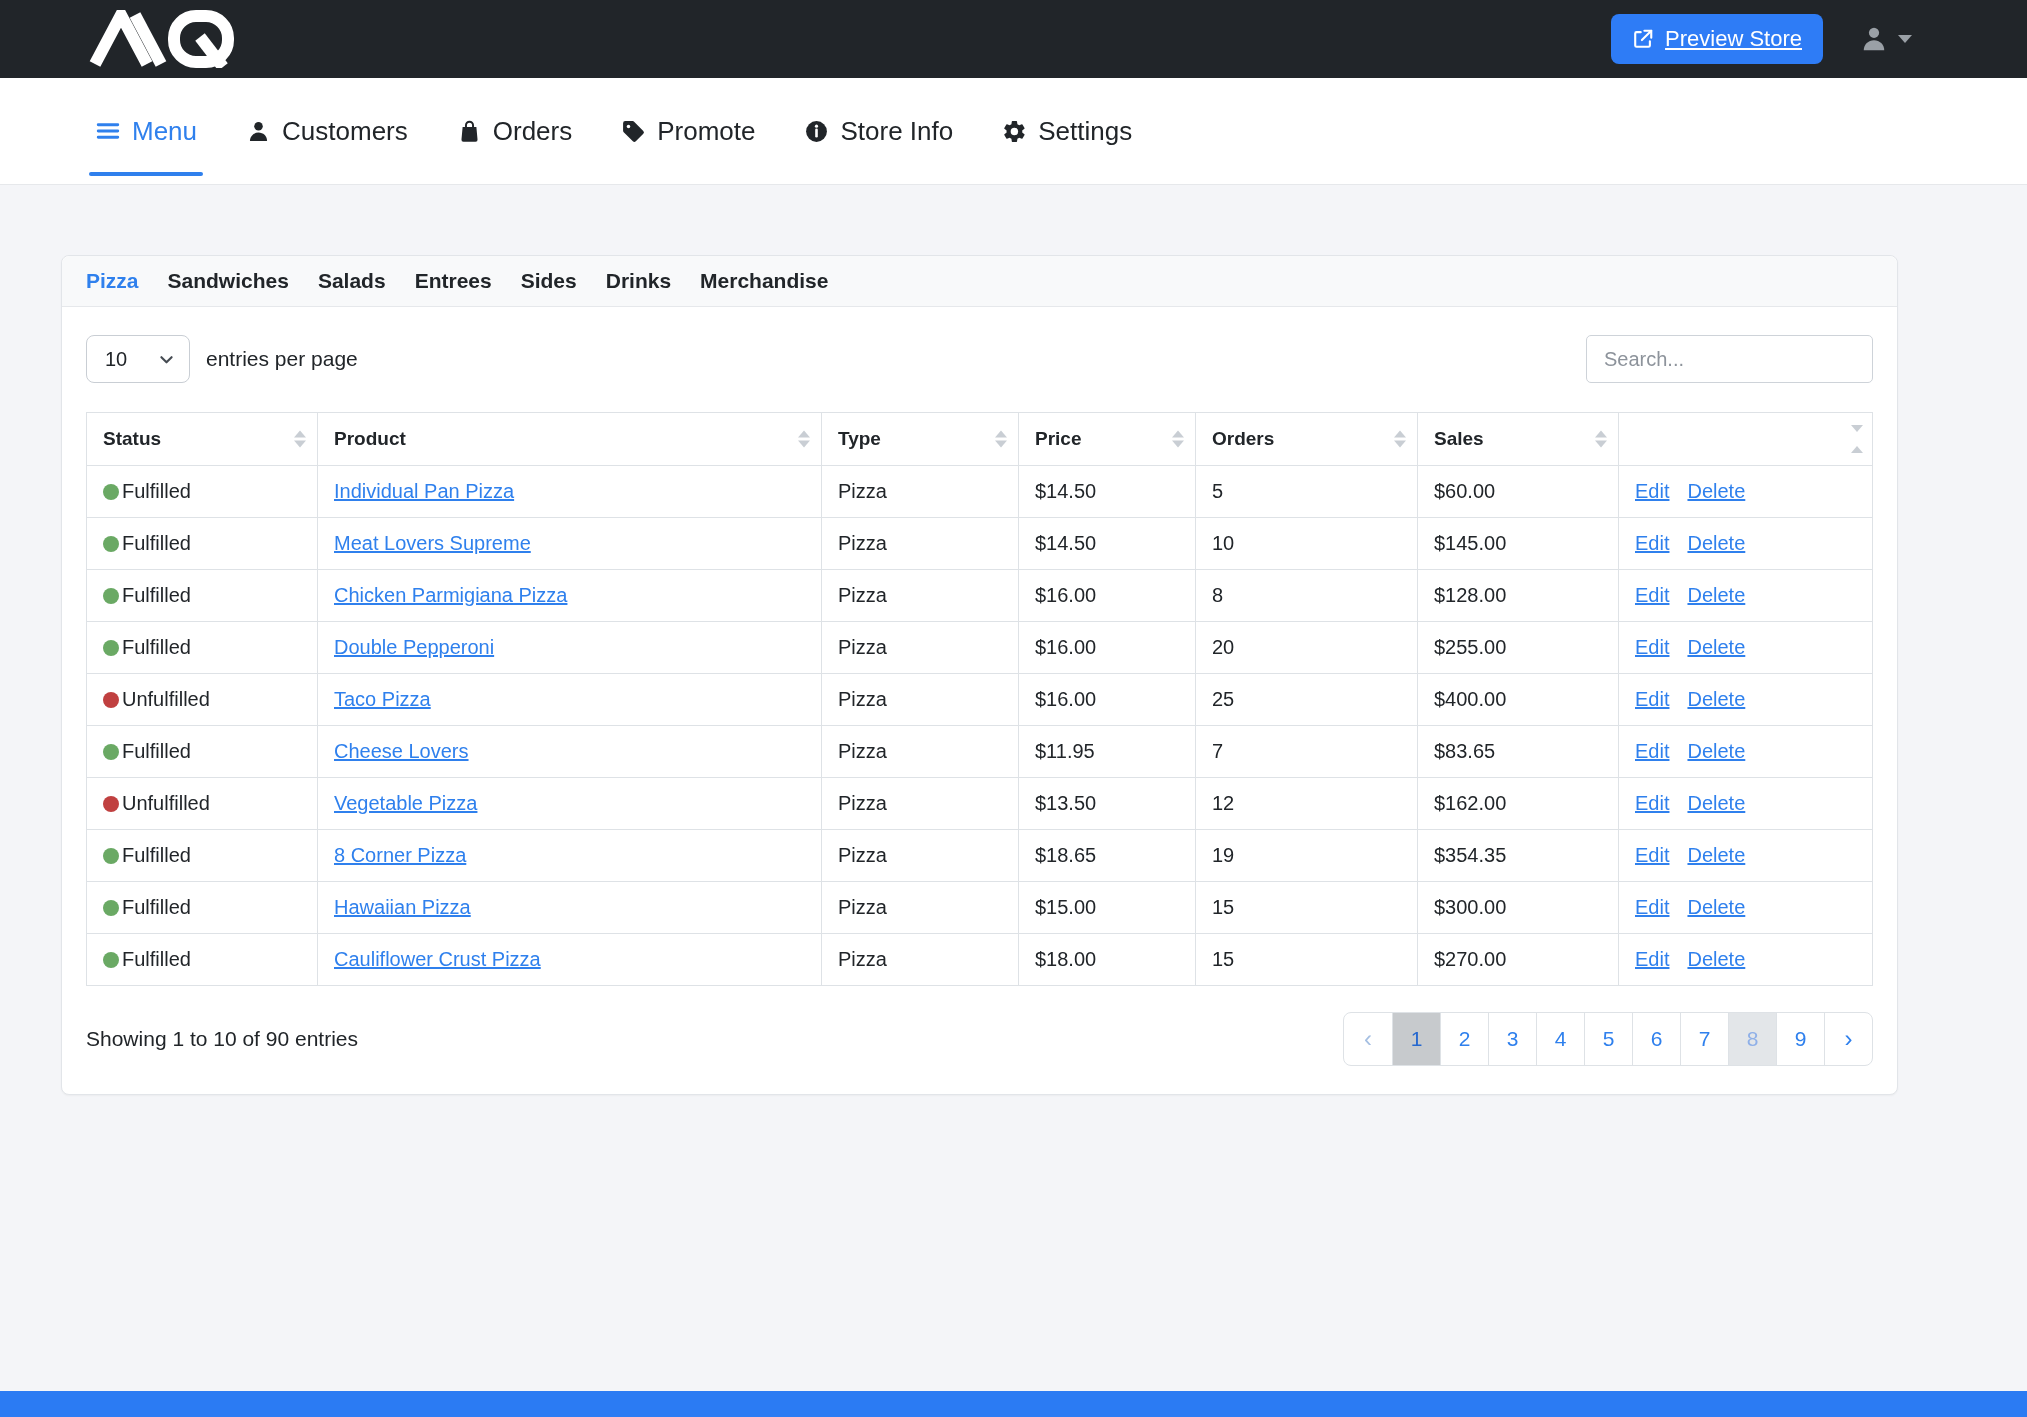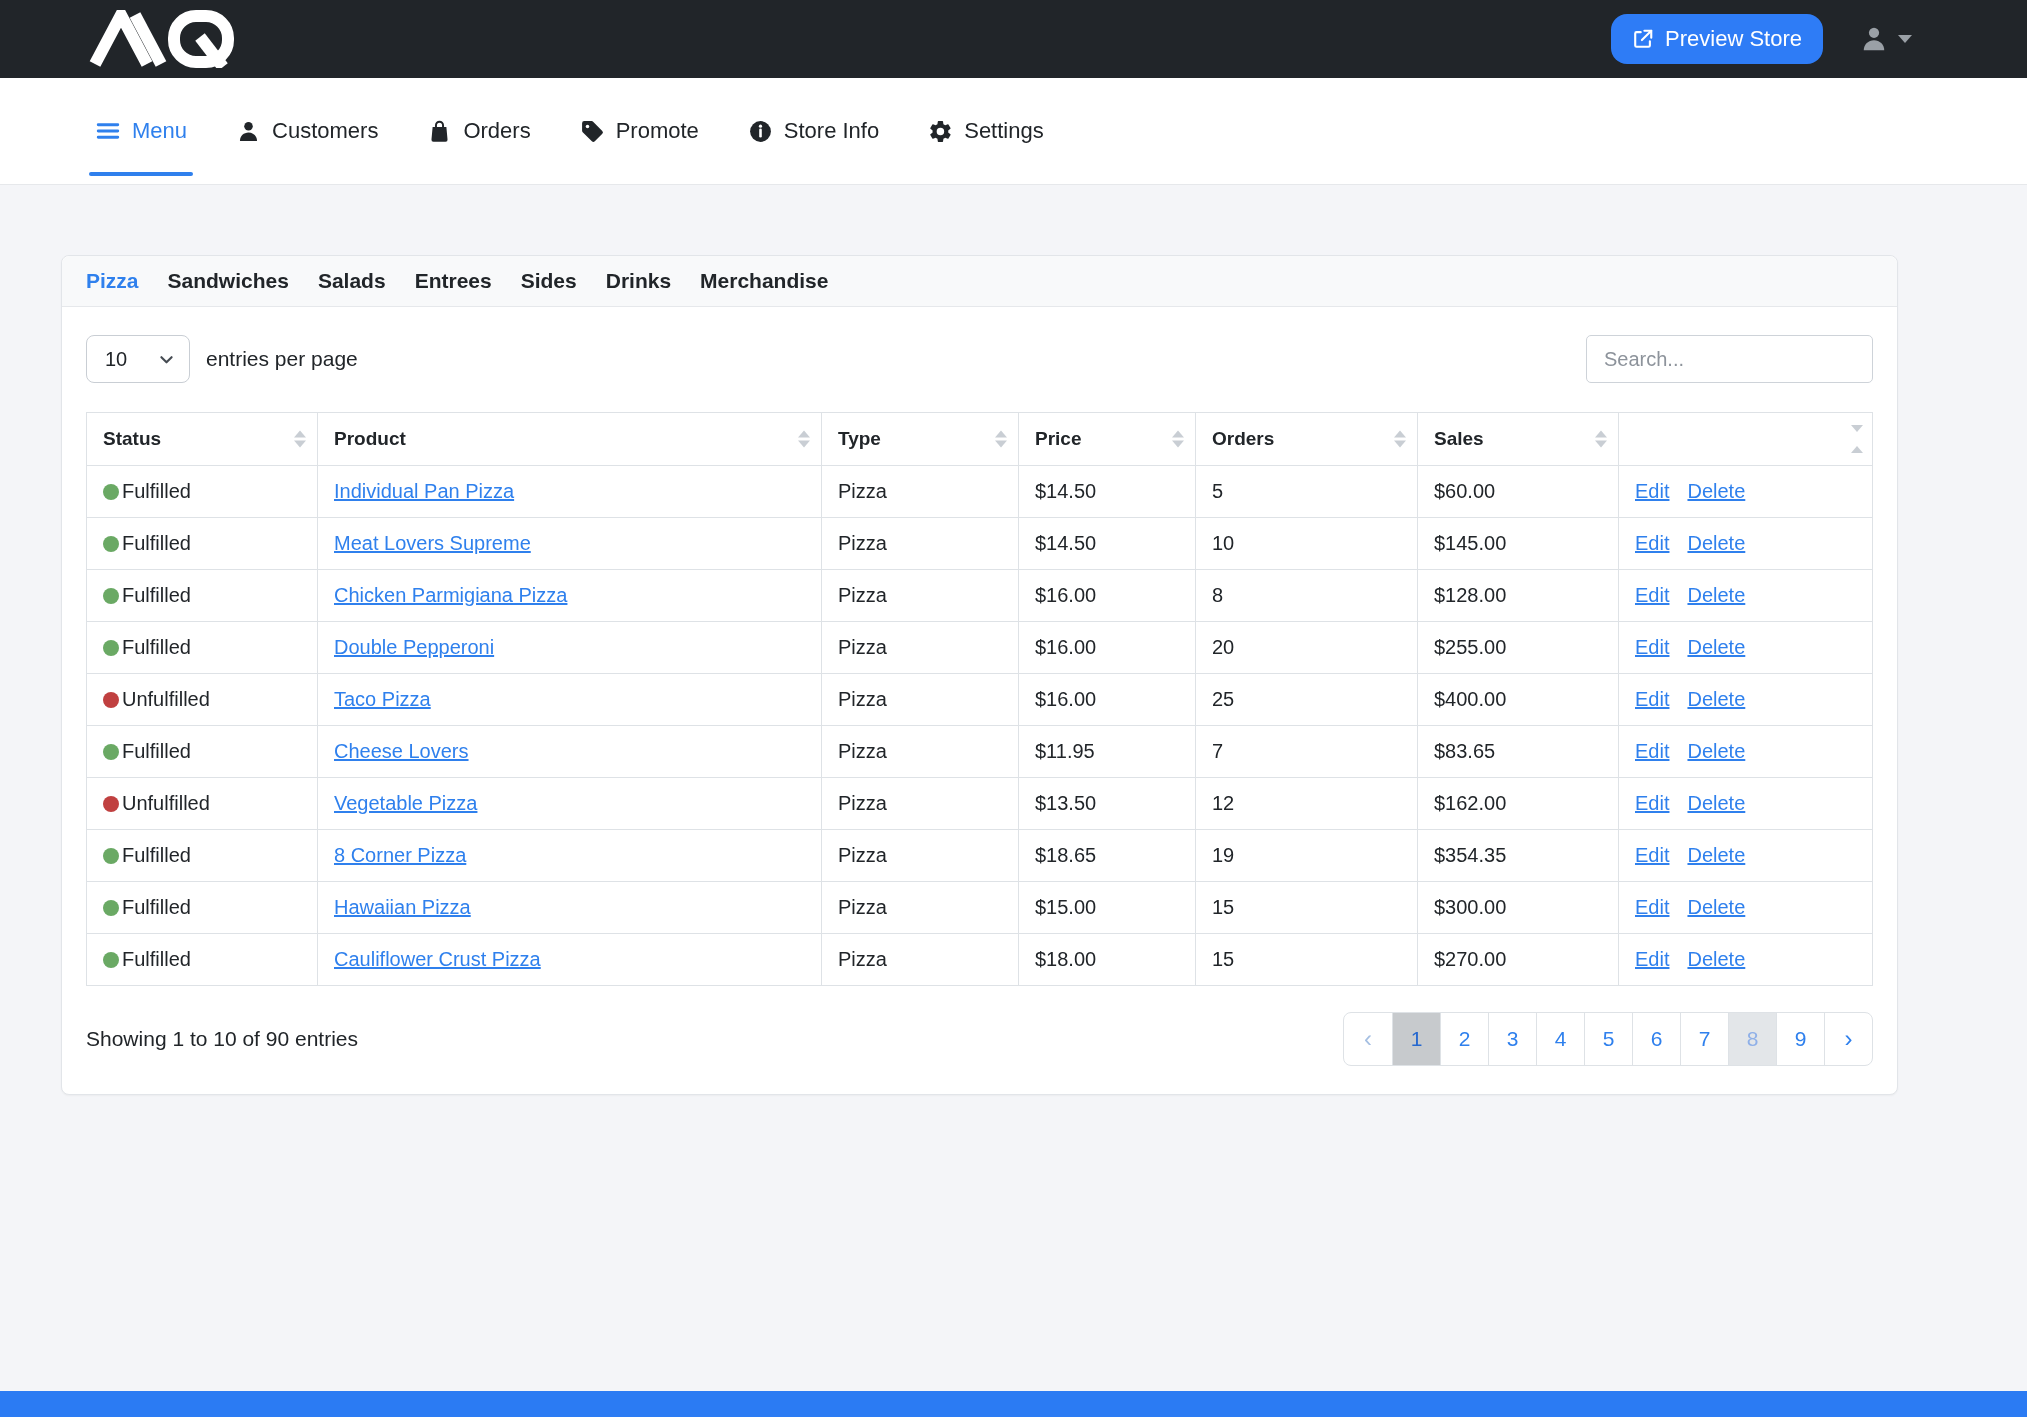--- a/index.html
+++ b/index.html
@@ -19,33 +19,33 @@
   }
   
   .topbar{
     height:78px;background:var(--header-bg);display:flex;align-items:center;
     justify-content:space-between;padding:0 115px 0 88px;
   }
   .logo{display:flex;align-items:center;cursor:pointer}
   .topbar-right{display:flex;align-items:center;gap:36px}
   .btn-preview{
     display:flex;align-items:center;gap:11px;background:#2e7cf6;color:#fff;
-    border:none;border-radius:16px;height:50px;padding:0 21px;font-size:22px;
-    font-weight:500;font-family:inherit;cursor:pointer;
+    border:none;border-radius:8px;height:50px;padding:0 21px;font-size:22px;
+    font-weight:500;font-family:inherit;cursor:pointer;text-decoration:underline;
   }
   .user-menu{display:flex;align-items:center;gap:9px;color:#9aa0a6;cursor:pointer}
   .caret-down{width:0;height:0;border-left:7px solid transparent;border-right:7px solid transparent;border-top:8px solid #9aa0a6}
   
   .navbar{
     height:107px;background:#fff;border-bottom:1px solid #e6e8eb;
     display:flex;align-items:center;gap:49px;padding:0 0 0 95px;
   }
   .nav-item{
     position:relative;display:flex;align-items:center;gap:11px;height:100%;
-    font-size:22px;font-weight:500;color:#212529;cursor:pointer;
+    font-size:26px;font-weight:500;color:#212529;cursor:pointer;
   }
   .nav-item .nav-ico{display:flex;align-items:center;color:#212529}
   .nav-item.active{color:var(--accent-blue)}
   .nav-item.active .nav-ico{color:var(--accent-blue)}
   .nav-item.active::after{
     content:"";position:absolute;left:-6px;right:-6px;bottom:8px;height:4px;
     background:var(--accent-blue);border-radius:2px;
   }
   
   .card{

